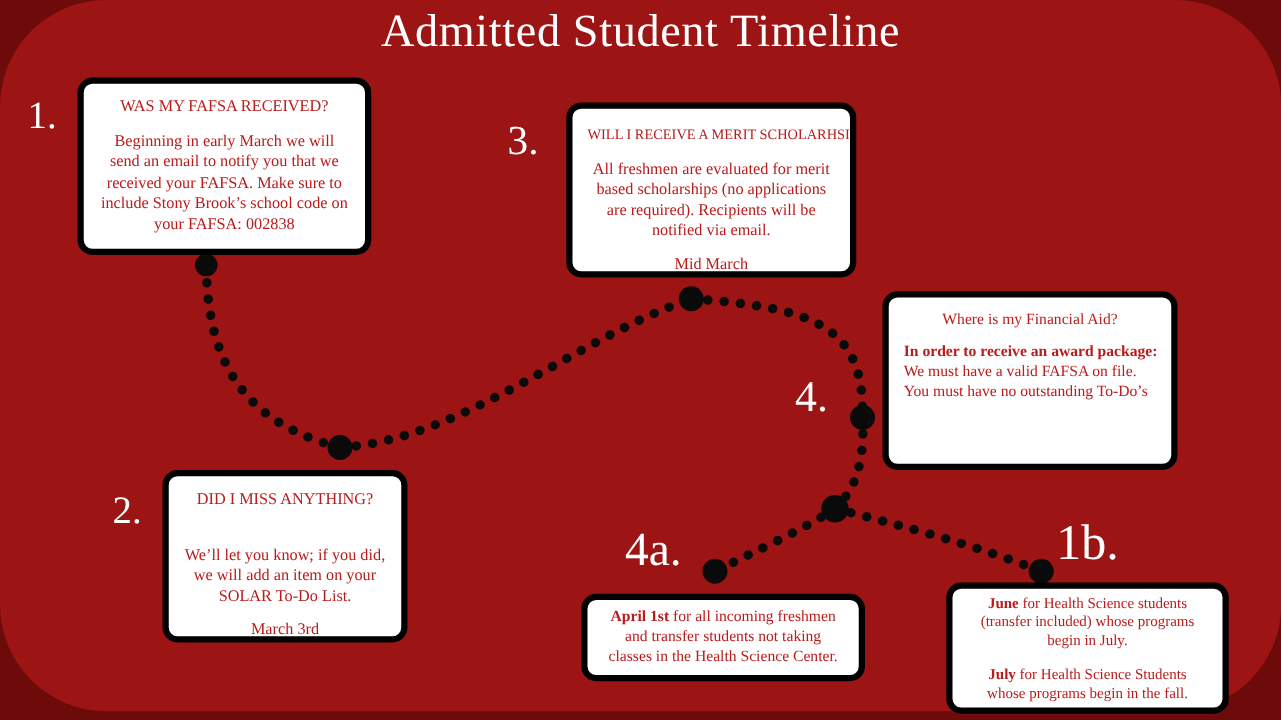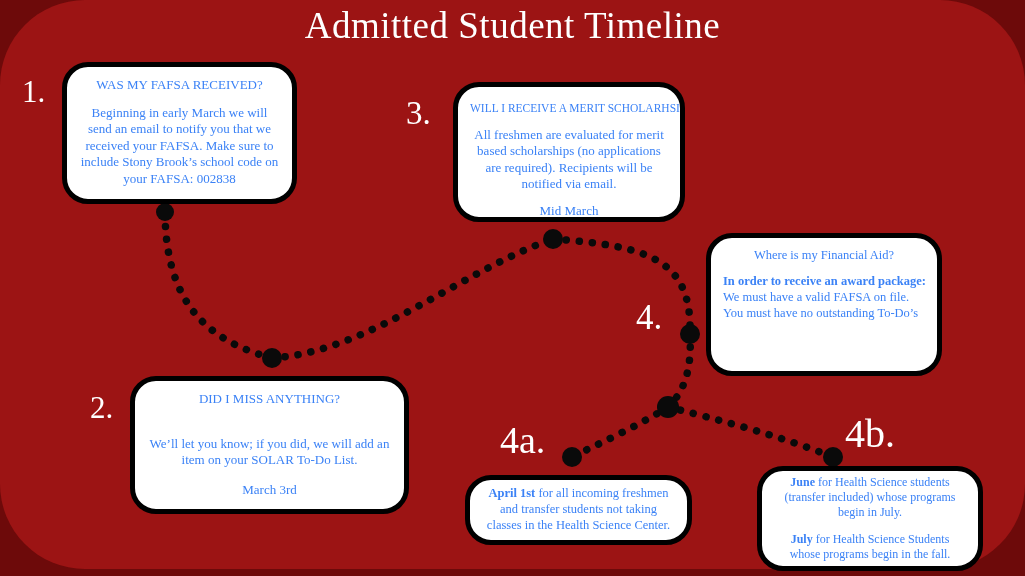--- a/index.html
+++ b/index.html
@@ -43,41 +43,41 @@
   .node-dot{ fill: var(--connector, #0a0a0a); }
   .num-label{
     position:absolute;
     color: var(--title-text, #ffffff);
     font-family:"Liberation Serif", serif;
   }
   .box{
     position:absolute;
     background: var(--box-fill, #ffffff);
     border:5px solid var(--box-border, #000000);
-    border-radius:26px;
+    border-radius:12px;
     box-sizing:border-box;
-    color:#3b82f6;
+    color:#b91c1c;
     font-size:13px;
     line-height:1.27;
     text-align:center;
     display:flex;
     flex-direction:column;
     padding:8px 12px;
     overflow:hidden;
   }
   .box .box-heading{ margin:2px 0 0; }
   .box .box-body{ margin:11px 0 0; }
   .box .box-date{ margin:auto 0 3px; padding-top:10px; }
   .box1{ left:62px;  top:62px;  width:235px; height:142px; }
   .box3{ left:453px; top:82px;  width:232px; height:140px; }
   .box3 .box-heading{ font-size:11.5px; white-space:nowrap; padding-top:4px; }
   .box4{ left:706px; top:233px; width:236px; height:143px; font-size:12.5px; }
   .box4 .left-block{ text-align:left; margin:10px 0 0; white-space:nowrap; }
   .box4 .box-footer{ margin:auto 0 4px; padding-top:8px; }
-  .box2{ left:130px; top:376px; width:279px; height:138px; }
+  .box2{ left:130px; top:376px; width:196px; height:138px; }
   .box2 .box-body{ margin-top:28px; }
   .box4a{ left:465px; top:475px; width:227px; height:70px; justify-content:center; font-size:12.5px;text-align:center; }
   .box4b{ left:757px; top:466px; width:226px; height:105px; justify-content:center; font-size:12px; line-height:1.25; }
   .box4b .para2{ margin-top:12px; }
   .bold{ font-weight:bold; }
 </style>
 </head>
 <body>
 
 <div class="canvas">
@@ -103,21 +103,21 @@
         <circle cx="572" cy="457" r="10" class="node-dot"></circle>
         <circle cx="833" cy="457" r="10" class="node-dot"></circle>
       </g>
   </svg>
 
   <div class="num-label" style="left:22px; top:74px; font-size:31px;">1.</div>
   <div class="num-label" style="left:90px; top:390px; font-size:31px;">2.</div>
   <div class="num-label" style="left:406px; top:95px; font-size:33px;">3.</div>
   <div class="num-label" style="left:636px; top:298px; font-size:35px;">4.</div>
   <div class="num-label" style="left:500px; top:418px; font-size:38px;">4a.</div>
-  <div class="num-label" style="left:845px; top:410px; font-size:40px;">4b.</div>
+  <div class="num-label" style="left:845px; top:410px; font-size:40px;">1b.</div>
 
   <div class="box box1">
     <div class="box-heading">WAS MY FAFSA RECEIVED?</div>
     <div class="box-body">Beginning in early March we will send an email to notify you that we received your FAFSA. Make sure to include Stony Brook’s school code on your FAFSA: 002838</div>
     <div class="box-date">Mar. 1</div>
   </div>
 
   <div class="box box3">
     <div class="box-heading">WILL I RECEIVE A MERIT SCHOLARHSIP?</div>
     <div class="box-body">All freshmen are evaluated for merit based scholarships (no applications are required). Recipients will be notified via email.</div>

